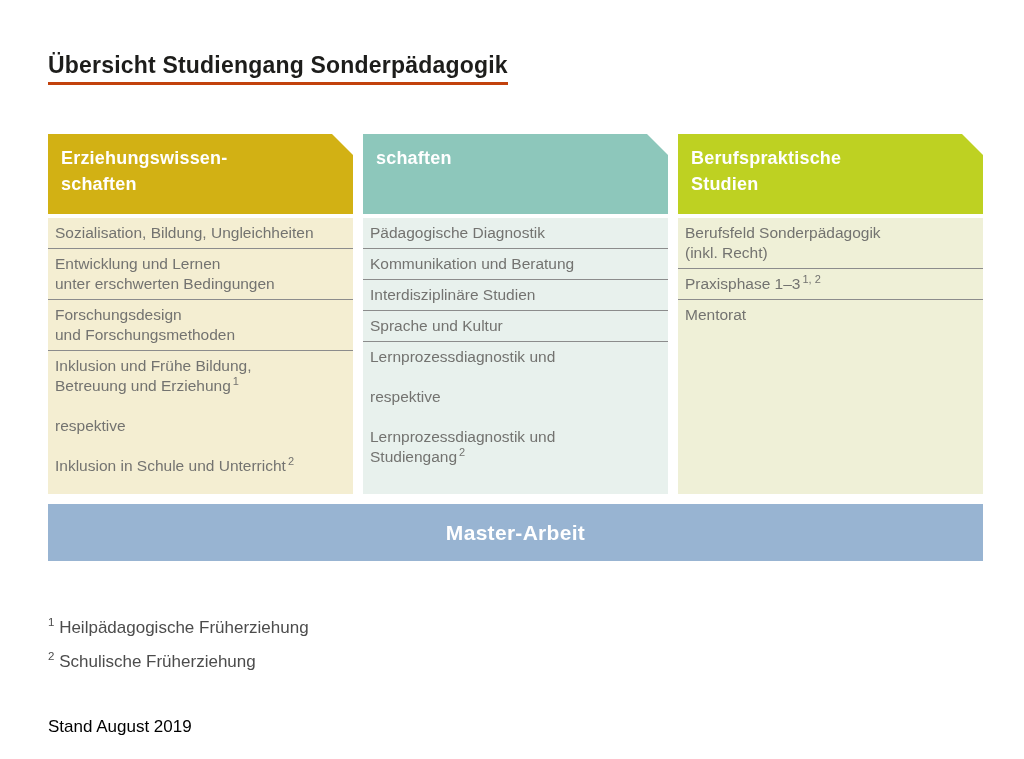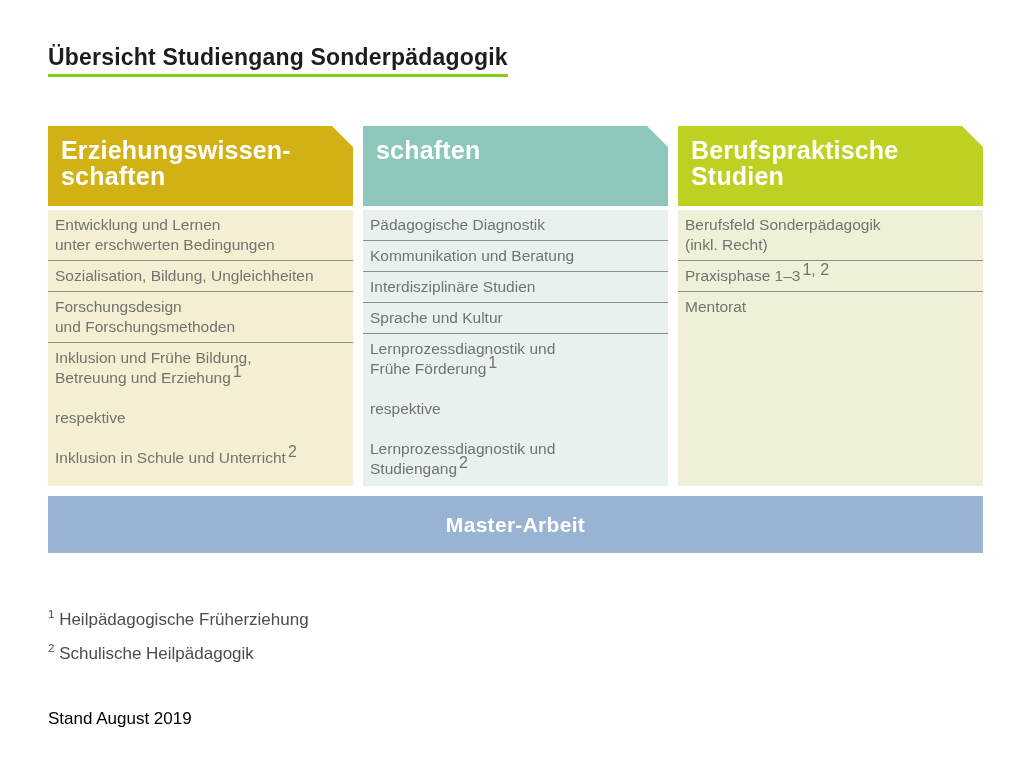--- a/index.html
+++ b/index.html
@@ -5,41 +5,41 @@
   * { margin:0; padding:0; box-sizing:border-box; }
   html,body { background:#ffffff; }
   .page {
     position:relative; width:1024px; height:759px; background:#ffffff;
     font-family:"Liberation Sans", sans-serif; overflow:hidden;
   }
   .content { margin-left:48px; width:935px; }
   .title-wrap { padding-top:44px; }
   .title {
     display:inline-block; font-size:23px; font-weight:700; color:#1d1d1b;
-    letter-spacing:0.2px; border-bottom:3px solid #84cc16; padding-bottom:3px;
+    letter-spacing:0.2px; border-bottom:3px solid #c2410c; padding-bottom:3px;margin-top:8px;
   }
   .cols { display:flex; gap:10px; margin-top:49px; }
   .col { flex:1 1 0; min-width:0; }
   .col-header {
-    height:80px; padding:11px 13px; color:#ffffff; font-size:25px;
+    height:80px; padding:11px 13px; color:#ffffff; font-size:18px;
     font-weight:700; line-height:26px; letter-spacing:0.2px;
     clip-path: polygon(0 0, calc(100% - 21px) 0, 100% 21px, 100% 100%, 0 100%);
   }
   .col1-header { background:#d2b114; }
   .col2-header { background:#8dc7bb; }
   .col3-header { background:#bed122; }
   .col-panel { margin-top:4px; height:276px; color:#737370; font-size:15.5px; }
   .col1-panel { background:#f4eed2; }
   .col2-panel { background:#e8f1ed; }
   .col3-panel { background:#eff0d7; }
   .row { padding:5px 7px; }
   .row.divided { border-bottom:1px solid #8c8c8c; }
   .line { line-height:20px; min-height:20px; }
   .line sup {
-    font-size:16px; line-height:0; vertical-align:super; margin-left:2px;
+    font-size:11px; line-height:0; vertical-align:super; margin-left:2px;
   }
   .master-bar {
     margin-top:10px; height:57px; background:#98b4d2;
     display:flex; align-items:center; justify-content:center;
     color:#ffffff; font-size:21px; font-weight:700; letter-spacing:0.3px;
   }
   .footnotes { margin-top:56px; color:#4c4c4c; font-size:17px; }
   .footnote { margin-bottom:12px; line-height:22px; }
   .footnote sup { font-size:11.5px; line-height:0; vertical-align:super; }
   .stand { margin-top:44px; color:#000000; font-size:17px; }
@@ -56,25 +56,25 @@
 
     <div class="cols">
 
       <div class="col">
         <div class="col-header col1-header">
           <div>Erziehungswissen-</div>
           <div>schaften</div>
         </div>
         <div class="col-panel col1-panel">
           <div class="row divided">
+            <div class="line"><span>Sozialisation, Bildung, Ungleichheiten</span></div>
+          </div>
+          <div class="row divided">
             <div class="line"><span>Entwicklung und Lernen</span></div>
             <div class="line"><span>unter erschwerten Bedingungen</span></div>
-          </div>
-          <div class="row divided">
-            <div class="line"><span>Sozialisation, Bildung, Ungleichheiten</span></div>
           </div>
           <div class="row divided">
             <div class="line"><span>Forschungsdesign</span></div>
             <div class="line"><span>und Forschungsmethoden</span></div>
           </div>
           <div class="row">
             <div class="line"><span>Inklusion und Frühe Bildung,</span></div>
             <div class="line"><span>Betreuung und Erziehung</span><sup>1</sup></div>
             <div class="line"></div>
             <div class="line"><span>respektive</span></div>
@@ -96,21 +96,20 @@
             <div class="line"><span>Kommunikation und Beratung</span></div>
           </div>
           <div class="row divided">
             <div class="line"><span>Interdisziplinäre Studien</span></div>
           </div>
           <div class="row divided">
             <div class="line"><span>Sprache und Kultur</span></div>
           </div>
           <div class="row">
             <div class="line"><span>Lernprozessdiagnostik und</span></div>
-            <div class="line"><span>Frühe Förderung</span><sup>1</sup></div>
             <div class="line"></div>
             <div class="line"><span>respektive</span></div>
             <div class="line"></div>
             <div class="line"><span>Lernprozessdiagnostik und</span></div>
             <div class="line"><span>Studiengang</span><sup>2</sup></div>
           </div>
         </div>
       </div>
 
       <div class="col">
@@ -133,19 +132,19 @@
       </div>
 
     </div>
 
     <div class="master-bar">
       <span>Master-Arbeit</span>
     </div>
 
     <div class="footnotes">
       <div class="footnote"><sup>1</sup> <span>Heilpädagogische Früherziehung</span></div>
-      <div class="footnote"><sup>2</sup> <span>Schulische Heilpädagogik</span></div>
+      <div class="footnote"><sup>2</sup> <span>Schulische Früherziehung</span></div>
     </div>
 
     <div class="stand">Stand August 2019</div>
 
   </div>
 </div>
 
 </body></html>

